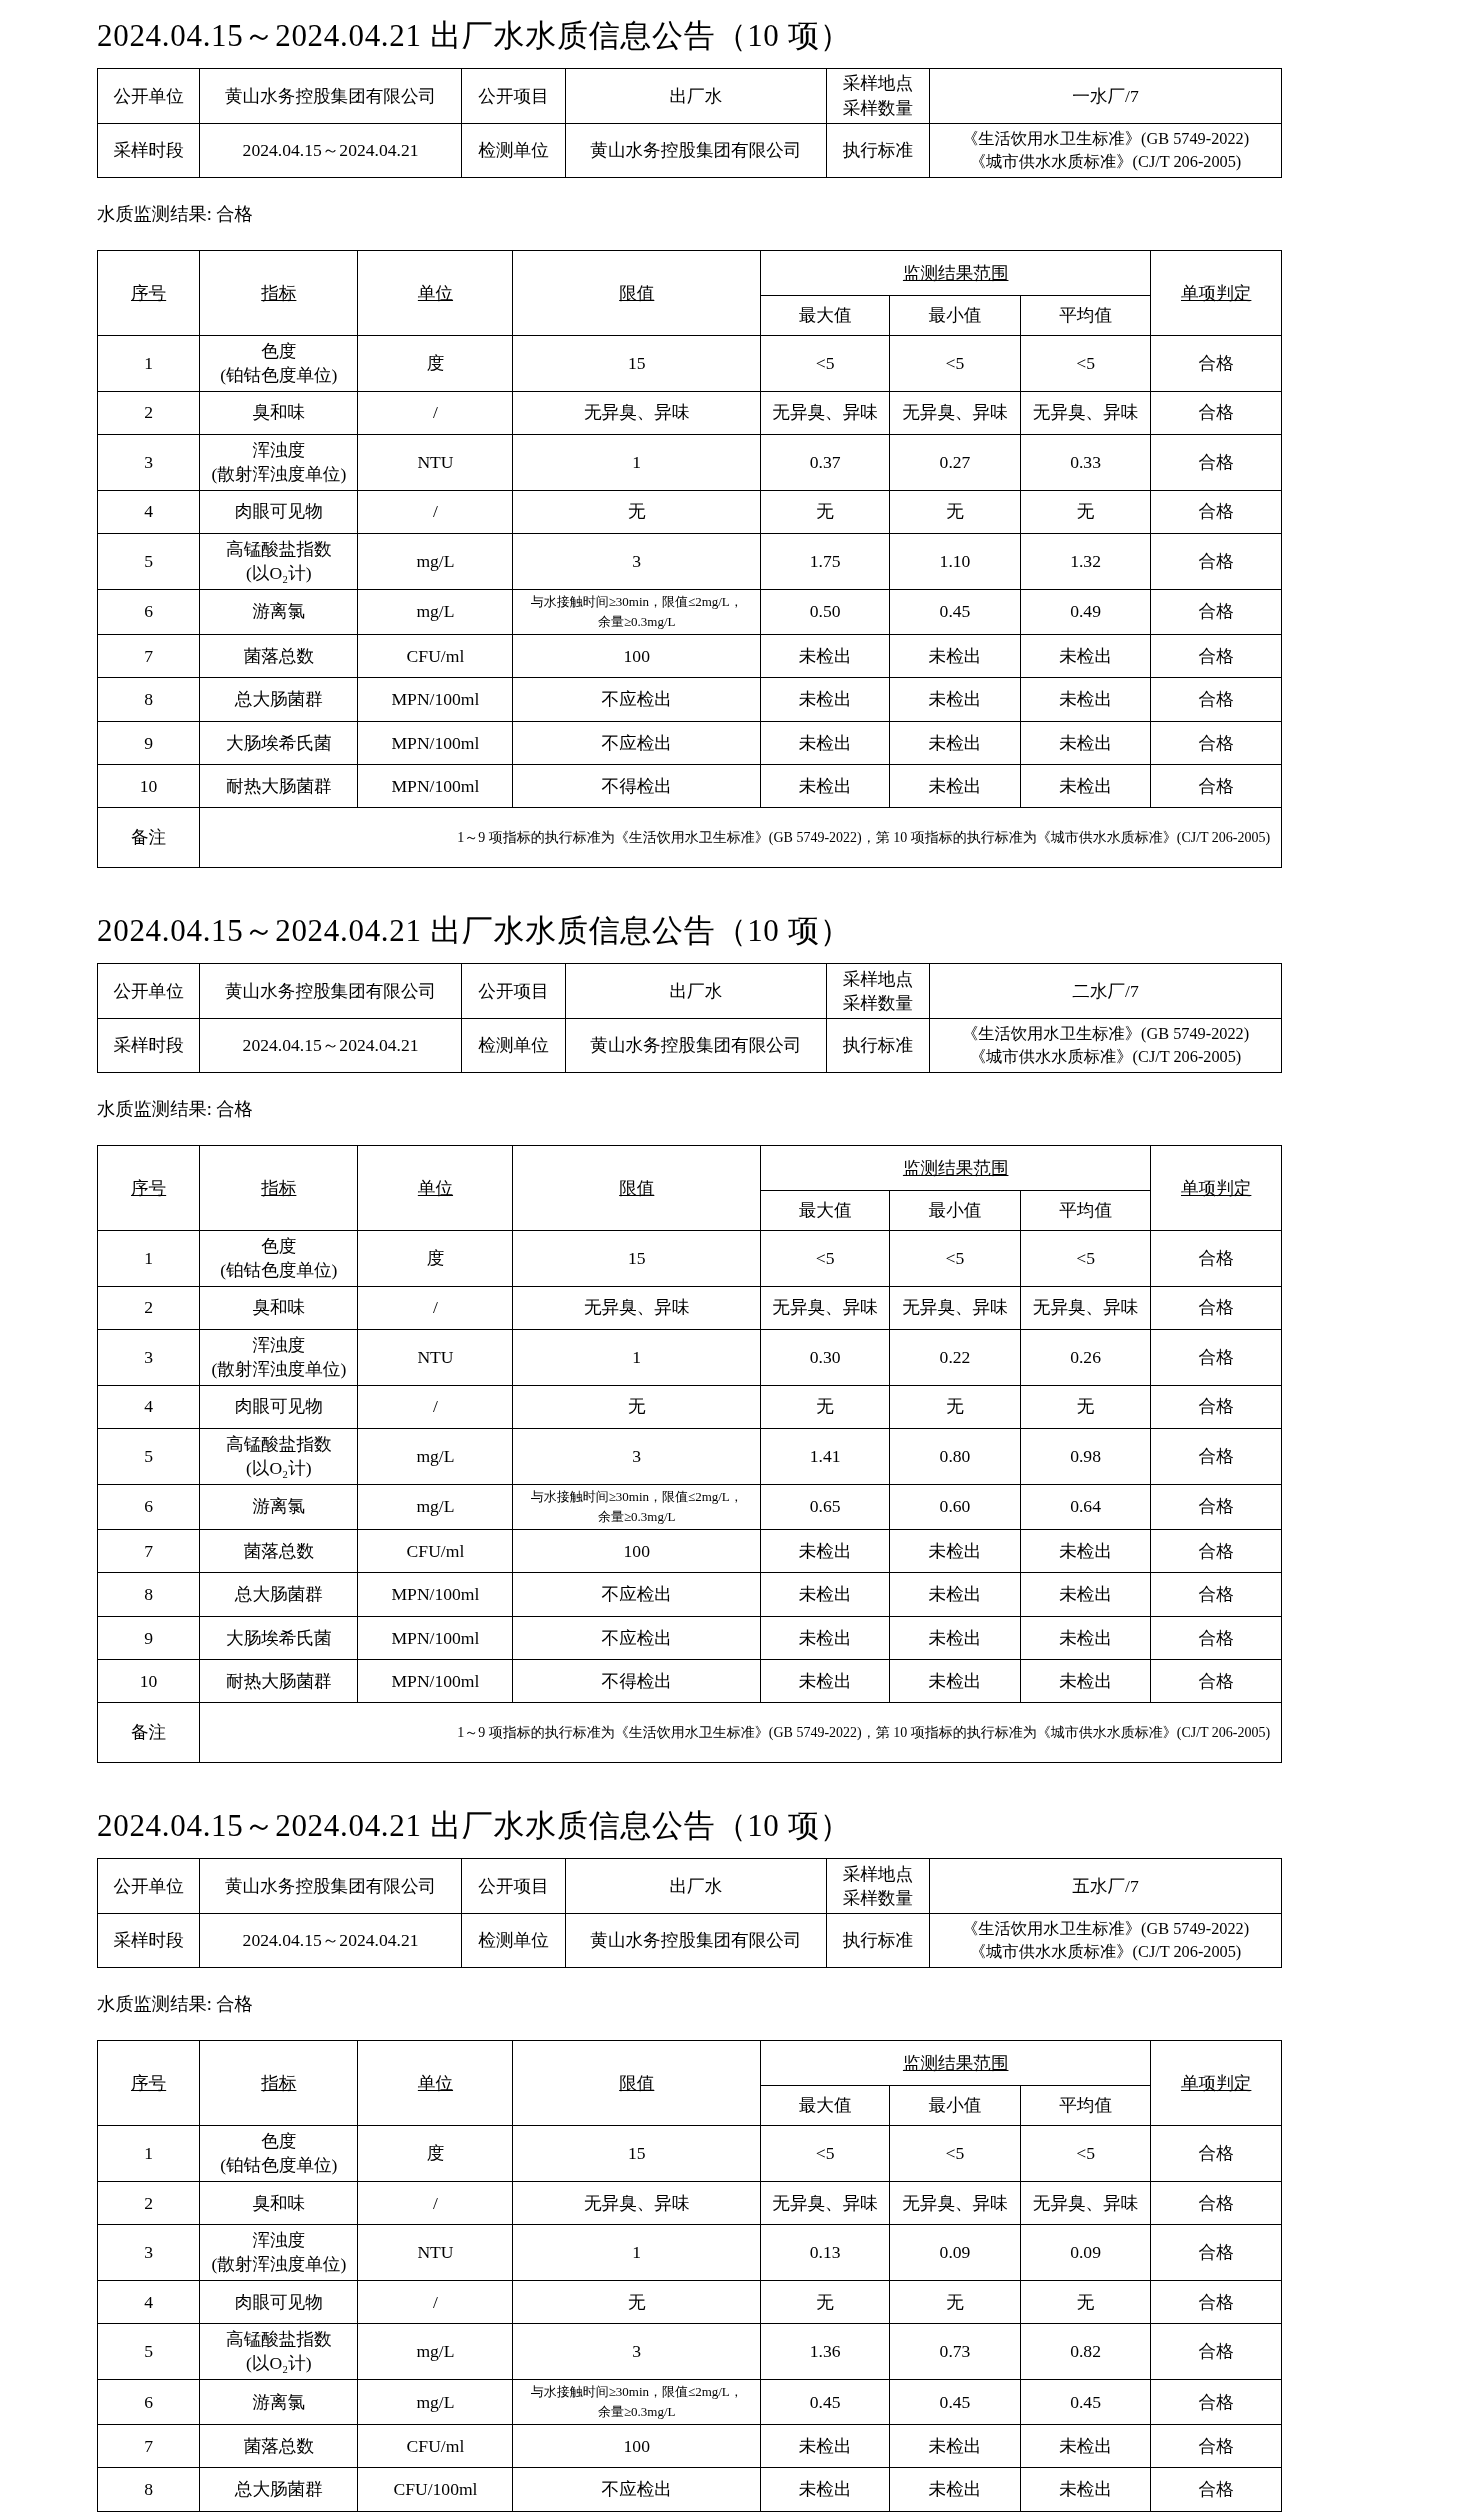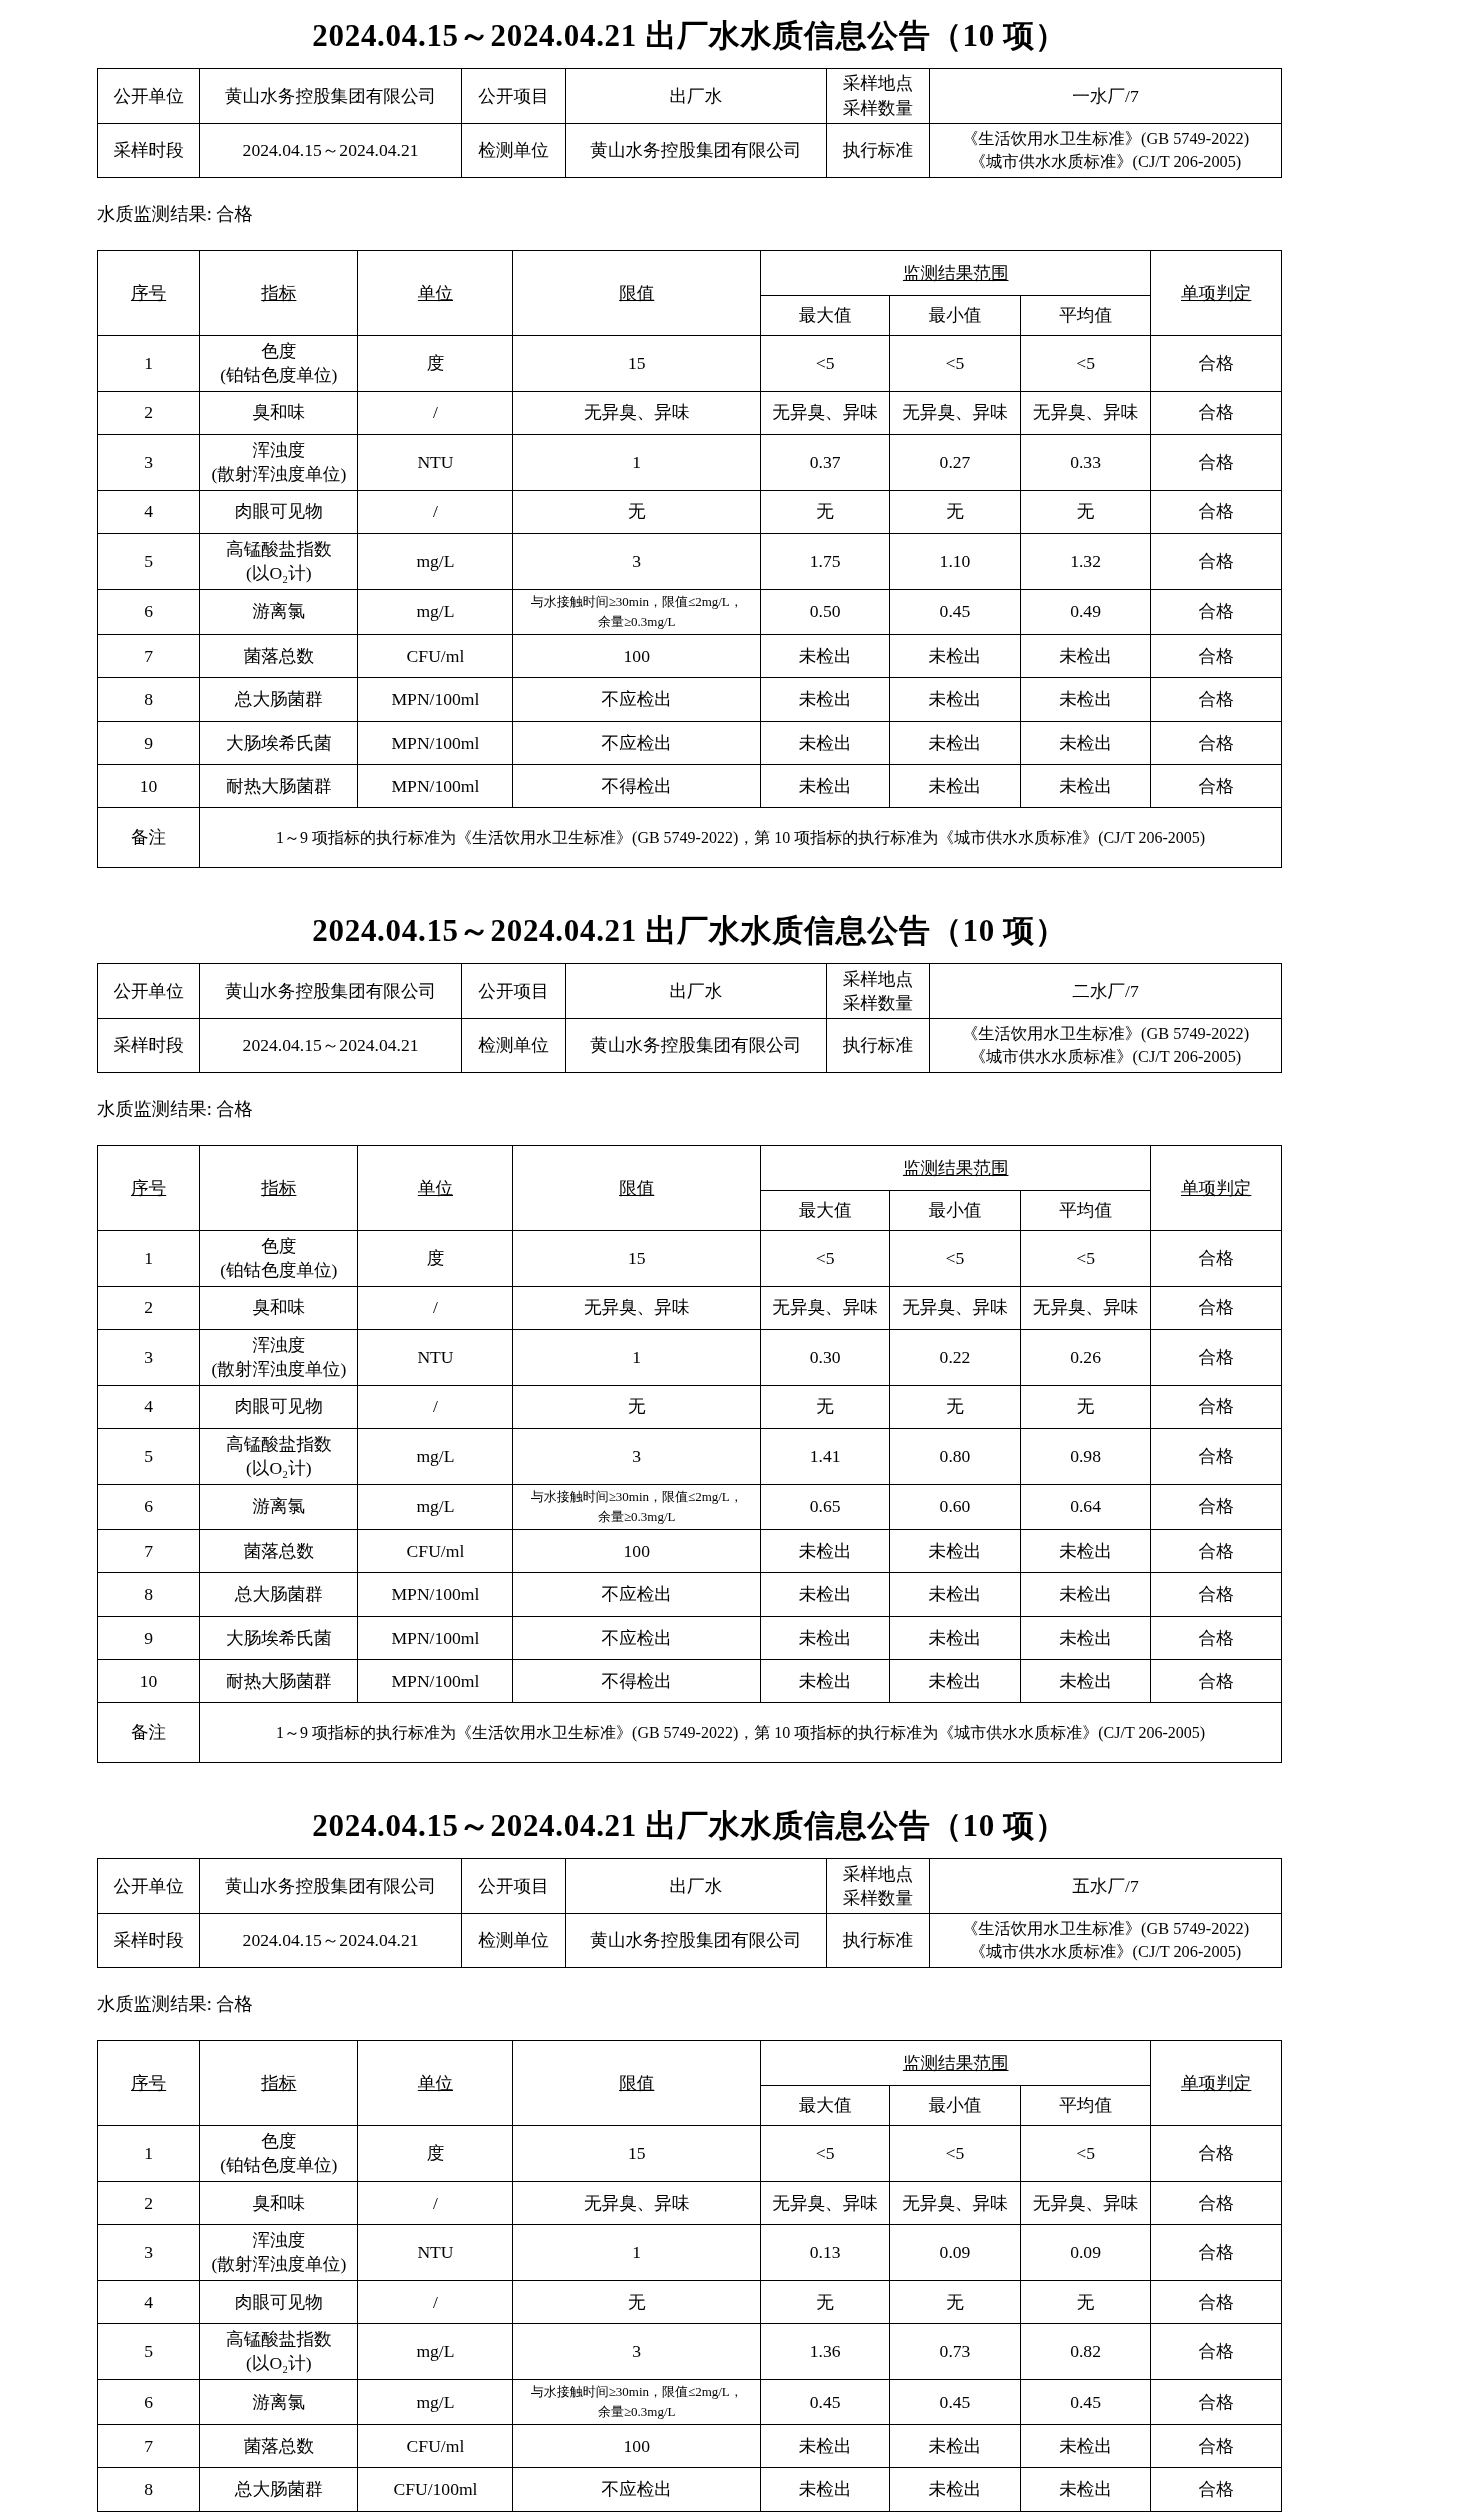--- a/index.html
+++ b/index.html
@@ -4,39 +4,39 @@
 <style>
   html,body{margin:0;padding:0;background:#fff;}
   body{
     width:1463px;min-height:2512px;position:relative;color:#000;
     font-family:"Liberation Serif","DejaVu Serif",serif;overflow:hidden;
   }
   .sheet{width:1185px;margin-left:97px;padding-top:15px;}
   .section{margin:0;}
   .section + .section{margin-top:42px;}
   .sec-title{
-    font-size:31px;font-weight:bold;text-align:center;margin:0 0 10.8px 0;
+    font-size:31px;font-weight:normal;text-align:left;margin:0 0 10.8px 0;
     letter-spacing:0.7px;white-space:nowrap;
   }
   table{width:100%;border-collapse:collapse;table-layout:fixed;}
   td,th{
     border:1.4px solid #000;text-align:center;vertical-align:middle;
     font-size:17.6px;font-weight:normal;line-height:1.4;padding:2.7px 4.1px;
     white-space:pre-line;word-break:break-word;
   }
   .info-table td{height:47px;}
   .val-standard{font-size:16.3px;}
   .result-note{
     font-size:18.3px;padding:23px 0 24.4px 0;
   }
   .main-table th{height:34px;}
   .main-table thead tr:first-child th{height:38px;text-decoration:underline;}
   .main-table td{height:37px;}
   .cell-limit.small{font-size:13px;line-height:1.5;}
-  .remark-cell{text-align:center;padding:10.8px 10.8px;font-size:16px;height:42px;}
+  .remark-cell{text-align:right;padding:10.8px 10.8px;font-size:14px;height:42px;}
 </style>
 </head>
 <body>
 
 <main class="sheet">
   <section class="section">
     <h1 class="sec-title">2024.04.15～2024.04.21 出厂水水质信息公告（10 项）</h1>
 
     <table class="info-table">
       <colgroup>

